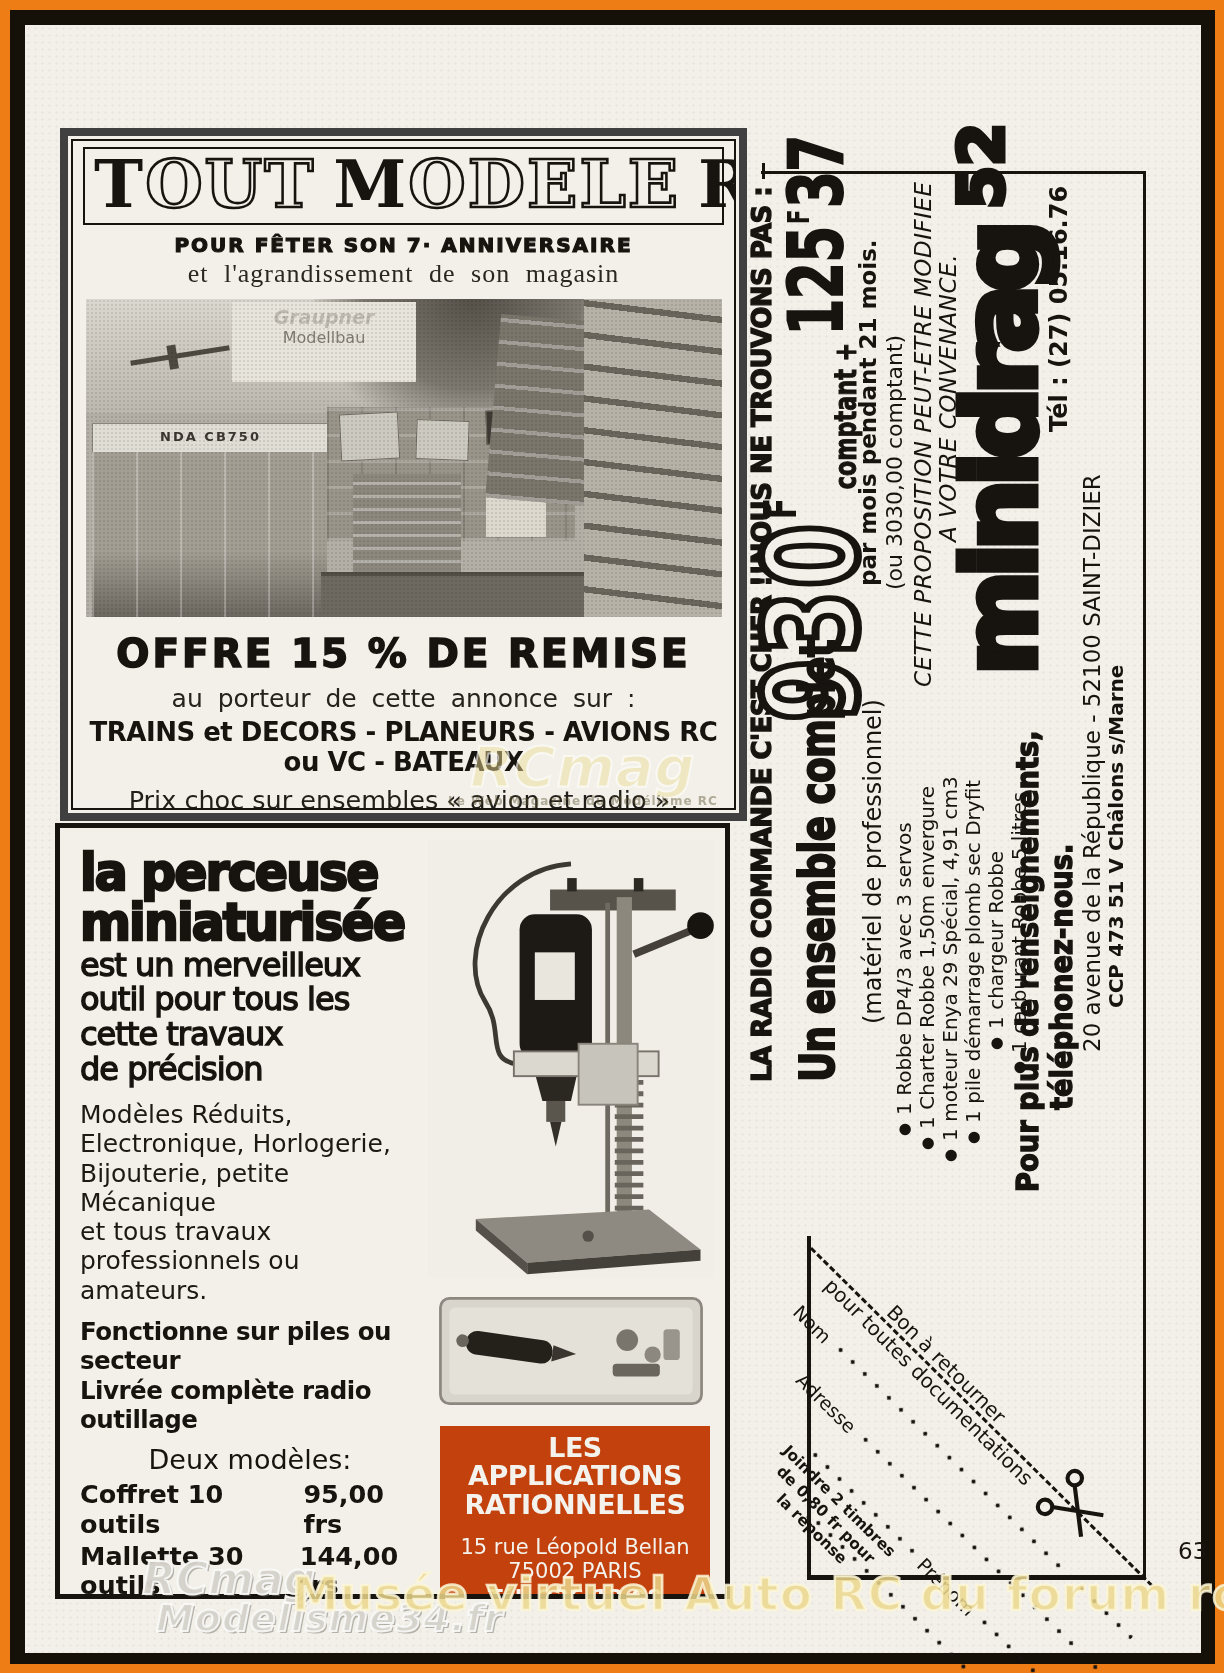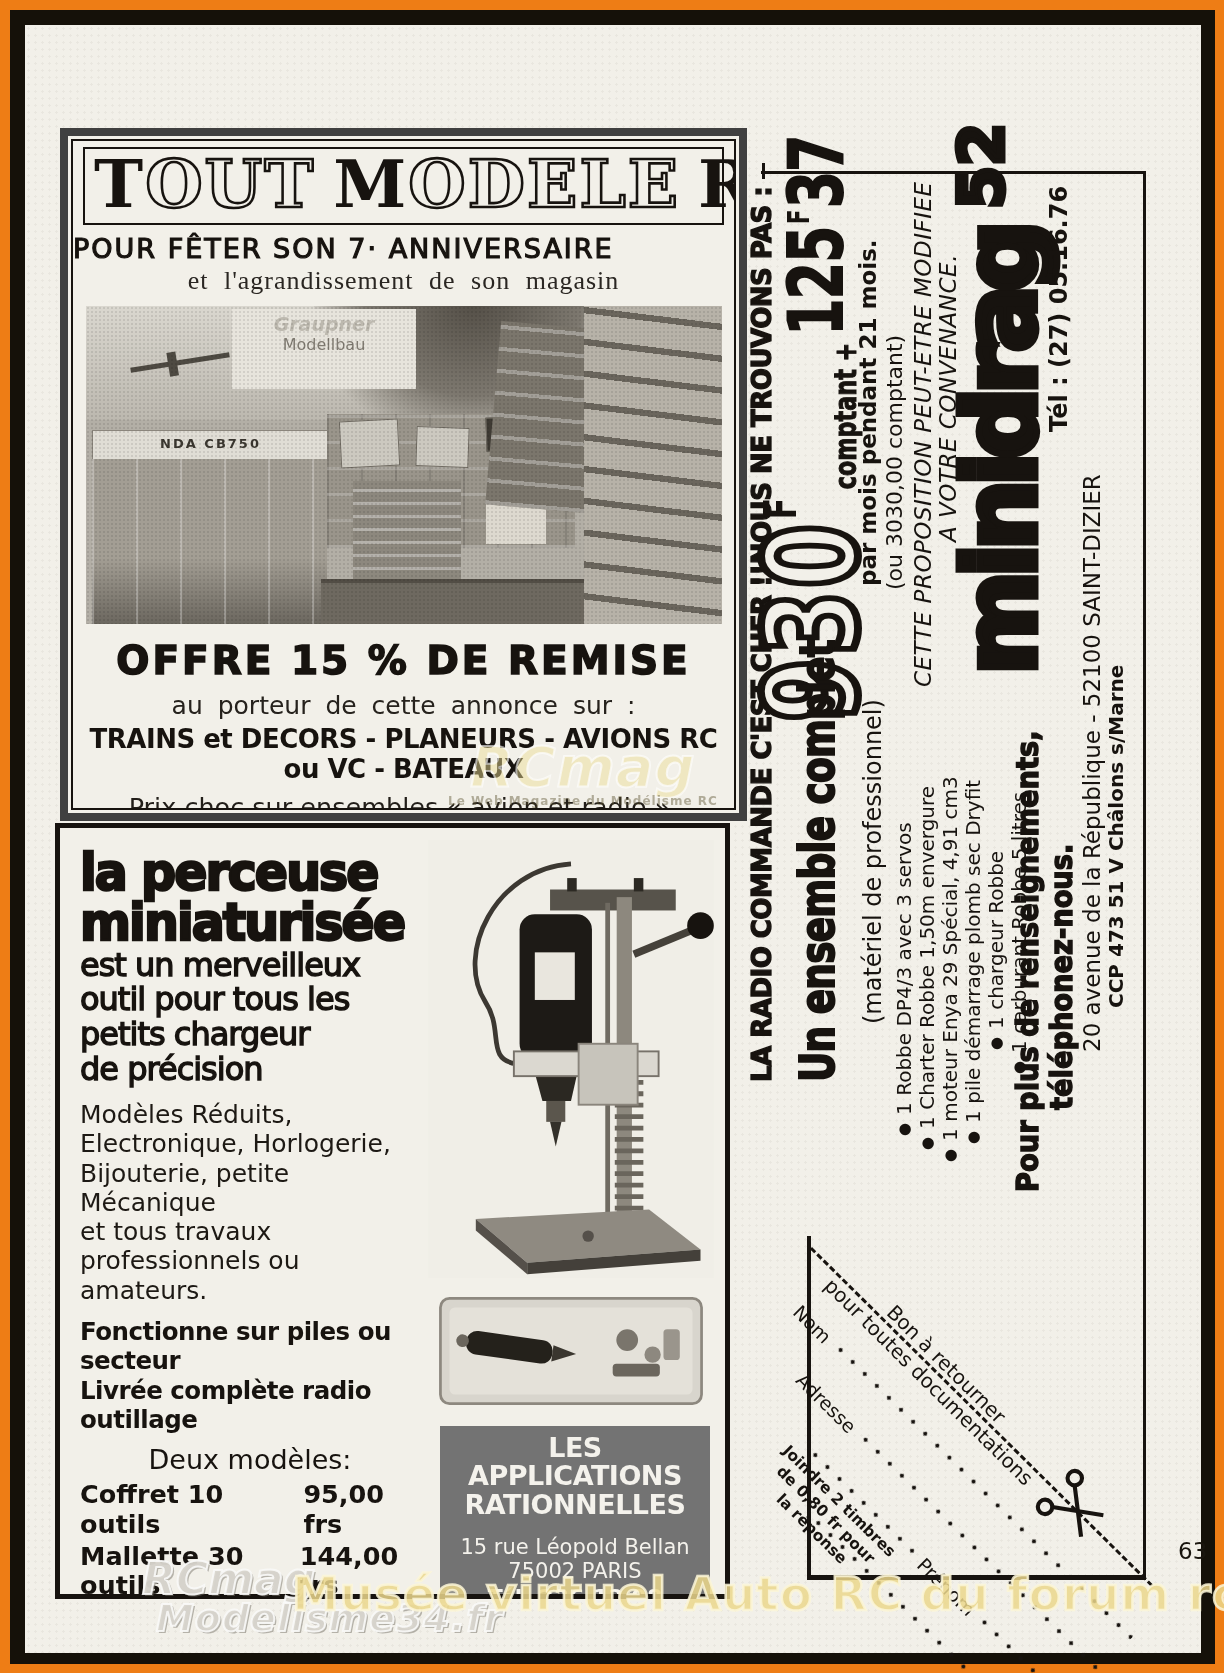--- a/index.html
+++ b/index.html
@@ -11,21 +11,21 @@
     background-image:radial-gradient(rgba(60,50,40,.05) 1px,transparent 1.3px);
     background-size:7px 7px;pointer-events:none;}
 
   
   .ad-top{position:absolute;left:60px;top:128px;width:671px;height:677px;border:8px solid #404040;background:#f2f0e9;}
   .ad-top-in{position:absolute;inset:3px;border:2px solid #17130f;overflow:hidden;}
   .t-box{border:2px solid #17130f;margin:6px 10px 0;padding:2px 0 6px;text-align:center;white-space:nowrap;}
   .t-box .tw{font-family:"DejaVu Serif","Liberation Serif",serif;font-weight:bold;font-size:66px;line-height:1.0;letter-spacing:2px;margin:0 9px;}
   .t-box .tw b{color:#17130f;font-weight:bold;}
   .t-box .tw i{font-style:normal;color:#f2f0e9;-webkit-text-stroke:2.6px #17130f;}
-  .sub1{text-align:left;font-weight:normal;font-size:27px;letter-spacing:2px;margin-top:8px;-webkit-text-stroke:1.2px #17130f;}
+  .sub1{text-align:center;font-weight:bold;font-size:20px;letter-spacing:2px;margin-top:8px;-webkit-text-stroke:1.2px #17130f;}
   .sub2{text-align:center;font-size:26px;letter-spacing:1px;word-spacing:8px;color:#2a2622;margin-top:2px;font-family:Liberation Serif, serif;}
 
   
   .photo{position:relative;margin:10px auto 0;width:636px;height:318px;background:#b3afa6;overflow:hidden;}
   .photo *{position:absolute;}
   .ph-ceiling{left:0;top:0;width:100%;height:36%;background:linear-gradient(#dad7cf,#bcb8af);}
   .ph-blob{left:36%;top:-6%;width:50%;height:48%;background:radial-gradient(ellipse at 50% 10%,#544f47 0%,#7d786f 48%,rgba(125,120,111,0) 74%);}
   .ph-sign{left:23%;top:1%;width:29%;height:25%;background:#e7e4dc;text-align:center;}
   .ph-sign .g1{position:static;display:block;font-size:19px;font-weight:bold;color:#9b968c;opacity:.55;font-style:italic;margin-top:4px;}
   .ph-sign .g2{position:static;display:block;font-size:16px;color:#807b72;}
@@ -66,21 +66,21 @@
   .d-body{margin-top:14px;font-size:25px;line-height:1.17;color:#1d1914;}
   .d-feat{margin-top:12px;font-weight:bold;font-size:24.5px;line-height:1.2;letter-spacing:-0.5px;}
   .d-models{margin-top:10px;font-size:27px;text-align:center;}
   .d-prices{margin-top:2px;}
   .d-prow{display:flex;align-items:baseline;font-weight:bold;font-size:25.5px;line-height:1.16;}
   .d-dots{flex:1;height:1em;margin:0 6px;background-image:radial-gradient(circle,#17130f 2.3px,transparent 2.7px);
           background-size:15px 15px;background-repeat:repeat-x;background-position:2px 72%;}
   .d-right{position:absolute;left:368px;top:12px;width:286px;}
   .d-photo1{width:286px;height:438px;}
   .d-photo2{width:272px;height:122px;margin:8px 0 0 7px;}
-  .d-dealer{margin:10px 0 0 12px;width:262px;background:#737373;color:#f4f2ec;text-align:center;padding:8px 4px 10px;}
+  .d-dealer{margin:10px 0 0 12px;width:262px;background:#c2410c;color:#f4f2ec;text-align:center;padding:8px 4px 10px;}
   .d-dealer .n{font-weight:bold;font-size:27px;line-height:1.05;letter-spacing:-0.5px;}
   .d-dealer .a{font-size:21px;margin-top:16px;}
   .d-dealer .a2{font-size:21px;}
   .d-dealer .p{font-size:22px;font-weight:bold;margin-top:2px;}
 
   
   .ad-radio{position:absolute;left:745px;top:135px;width:425px;height:1445px;}
   .rot{position:absolute;left:0;top:0;width:1445px;height:425px;transform-origin:0 0;
        transform:rotate(-90deg) translateX(-1445px);}
   .rot > div{position:absolute;}
@@ -197,21 +197,21 @@
     <div class="d-cols">
       <div class="d-left">
         <div class="d-h1">
           <div>la perceuse</div>
           <div>miniaturisée</div>
         </div>
         <div class="d-sub">
 
         <div>est un merveilleux</div>
             <div>outil pour tous les</div>
-            <div>petits chargeur</div>
+            <div>cette travaux</div>
             <div>de précision</div>
           </div>
         <div class="d-body">
 
         <div>Modèles Réduits,</div>
             <div>Electronique, Horlogerie,</div>
             <div>Bijouterie, petite Mécanique</div>
             <div>et tous travaux</div>
             <div>professionnels ou amateurs.</div>
           </div>

